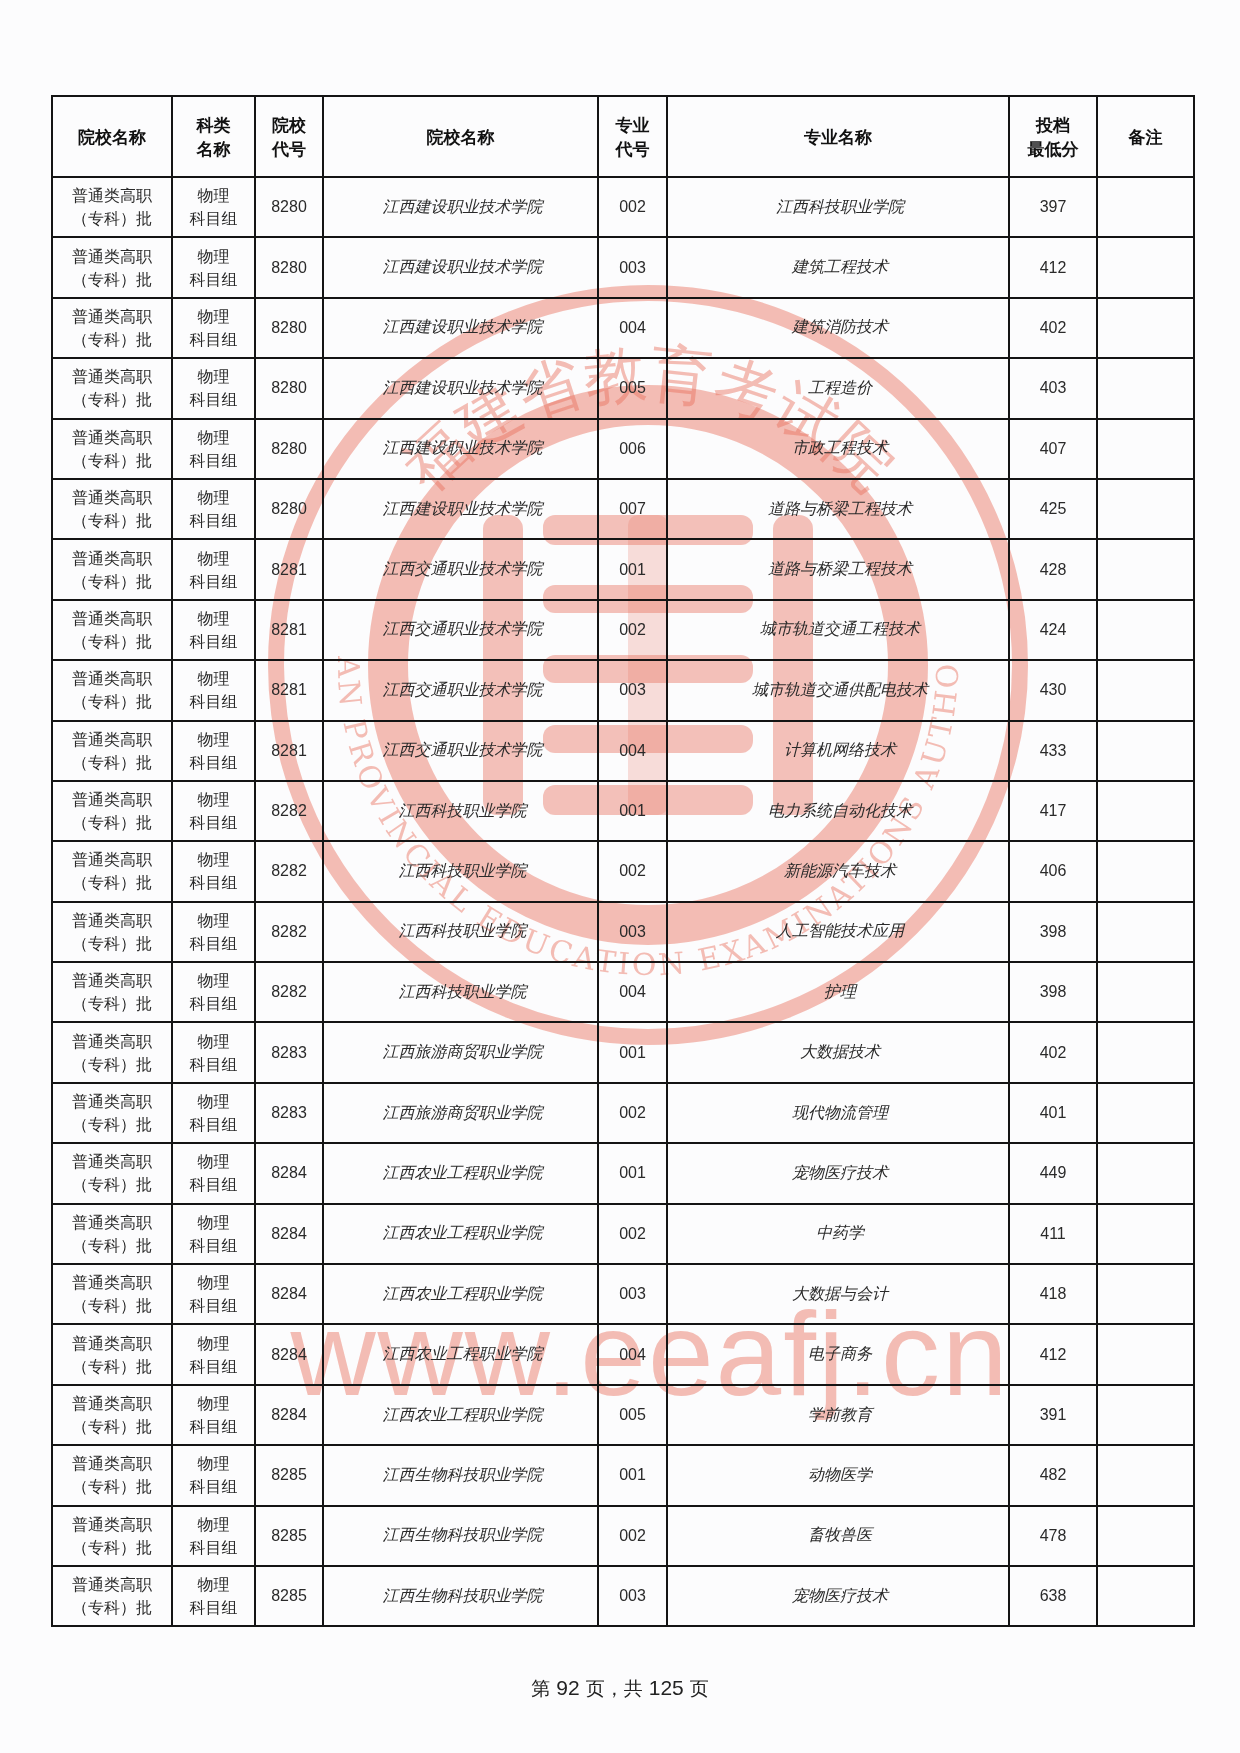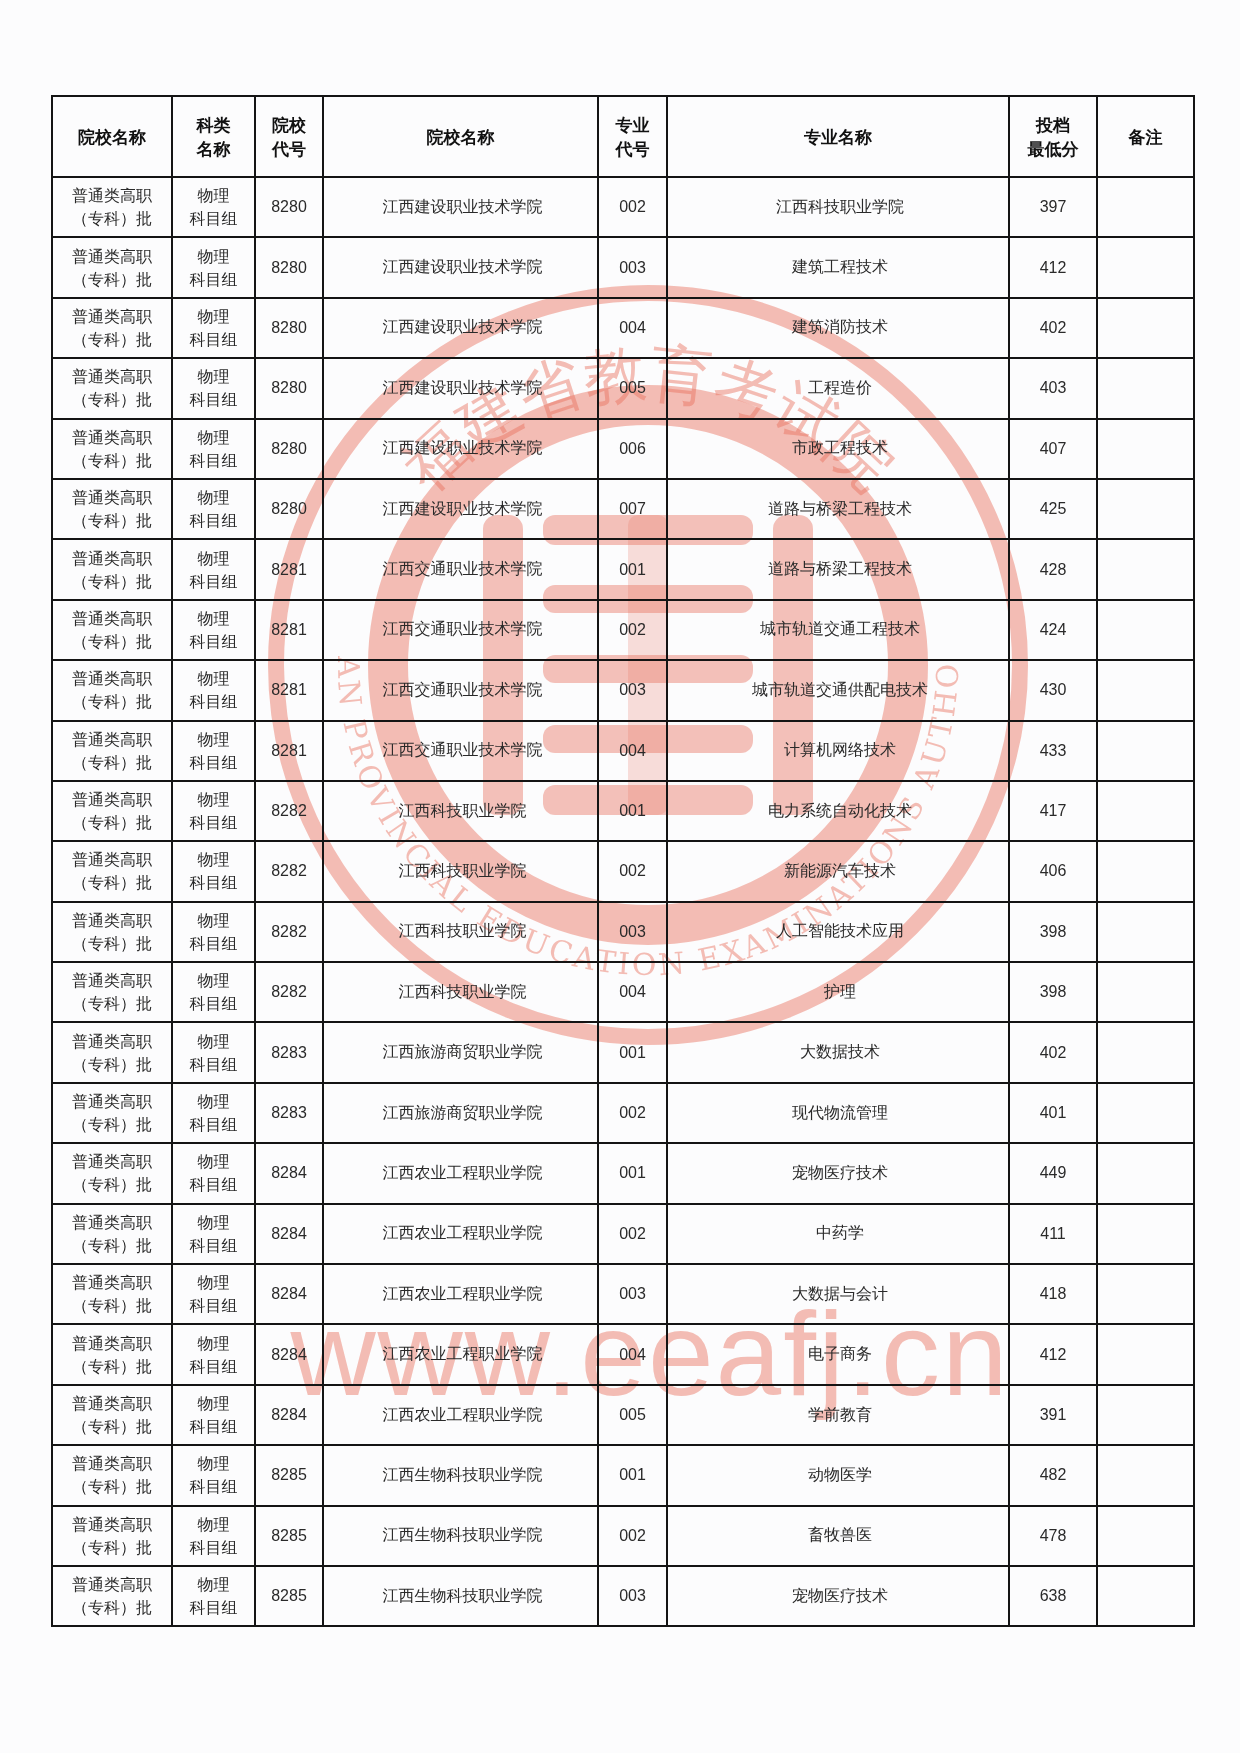--- a/index.html
+++ b/index.html
@@ -87,20 +87,21 @@
       font-size: 18px;
       color: #111;
     }
     td.school, td.major {
       text-align: right;
       padding-left: 4px !important;
       font-family: "DejaVu Serif", serif;
       font-size: 16px;
       color: #333;
       white-space: nowrap;
+      font-style: italic;
     }
     td.note {}
     .two-line span { display: block; }
     .footer {
       position: absolute;
       left: 0;
       width: 1240px;
       top: 1676px;
       text-align: center;
       font-size: 19px;
@@ -562,13 +563,20 @@
           <td class="code">8285</td>
           <td class="school">江西生物科技职业学院</td>
           <td class="mcode">003</td>
           <td class="major">宠物医疗技术</td>
           <td class="score">638</td>
           <td class="note"></td>
         </tr>
       </tbody>
   </table>
 
+  <div class="footer">
+    <span>第</span>
+    <span class="num">92</span>
+    <span>页，共</span>
+    <span class="num">125</span>
+    <span>页</span>
+  </div>
 </div>
 
 </body></html>

